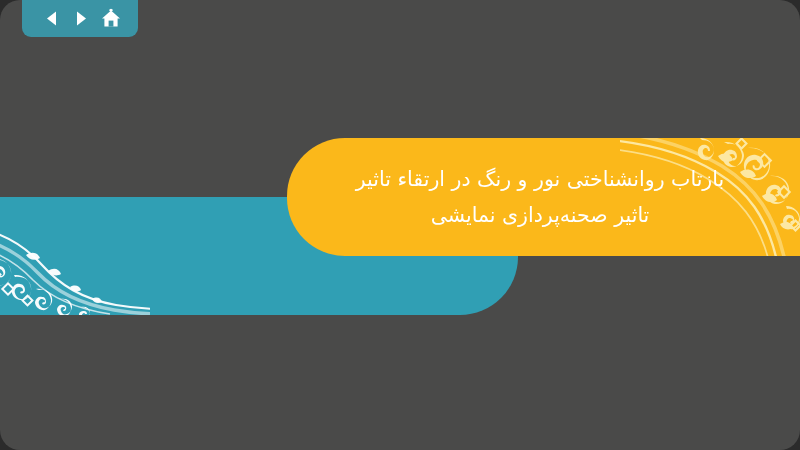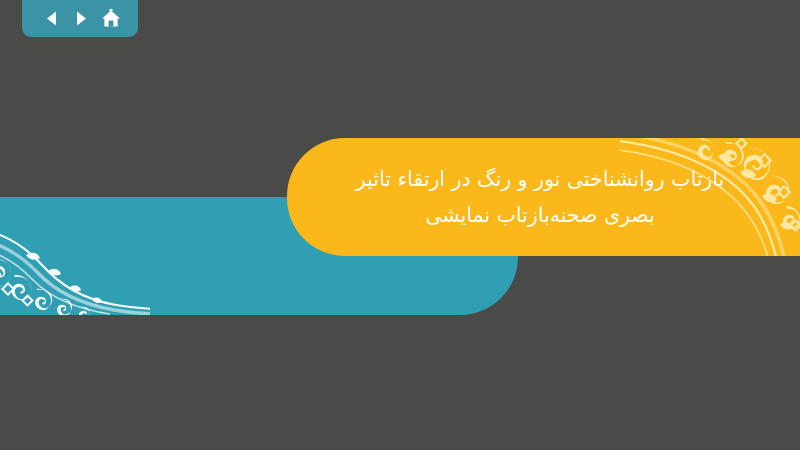--- a/index.html
+++ b/index.html
@@ -9,20 +9,21 @@
     background: #2b2b2b;
   }
   #stage {
     position: relative;
     width: 800px;
     height: 450px;
     overflow: hidden;
     background: #4a4a49;
     font-family: "DejaVu Sans", "Liberation Sans", sans-serif;
     user-select: none;
+    border-radius: 20px;
   }
 
   
   #nav-bar {
     position: absolute;
     left: 22px;
     top: 0;
     width: 116px;
     height: 37px;
     background: #3a94a5;
@@ -177,21 +178,21 @@
         <rect x="140" y="18" width="9" height="9" transform="rotate(45 144.5 22.5)" fill="none" stroke="#fdeaa8" stroke-width="2.1"></rect>
         <rect x="160" y="50" width="8" height="8" transform="rotate(45 164 54)" fill="none" stroke="#fdeaa8" stroke-width="2.1"></rect>
         <rect x="118" y="2" width="7" height="7" transform="rotate(45 121.5 5.5)" fill="none" stroke="#fdeaa8" stroke-width="2.1"></rect>
         <rect x="172" y="84" width="7" height="7" transform="rotate(45 175.5 87.5)" fill="none" stroke="#fdeaa8" stroke-width="2.1"></rect>
       </g>
     </svg>
   </div>
 
   <div id="title-block">
     <div class="title-line">بازتاب روانشناختی نور و رنگ در ارتقاء تاثیر</div>
-    <div class="title-line">بصری صحنه‌بازتاب نمایشی</div>
+    <div class="title-line">تاثیر صحنه‌پردازی نمایشی</div>
   </div>
 
   <div id="nav-bar">
 
     <button class="nav-btn" aria-label="previous">
       <span>
         <svg width="19" height="19" viewBox="0 0 19 19" xmlns="http://www.w3.org/2000/svg">
           <path d="M14 2.5 L5 9.5 L14 16.5 Z" fill="#ffffff"></path>
         </svg>
       </span>

